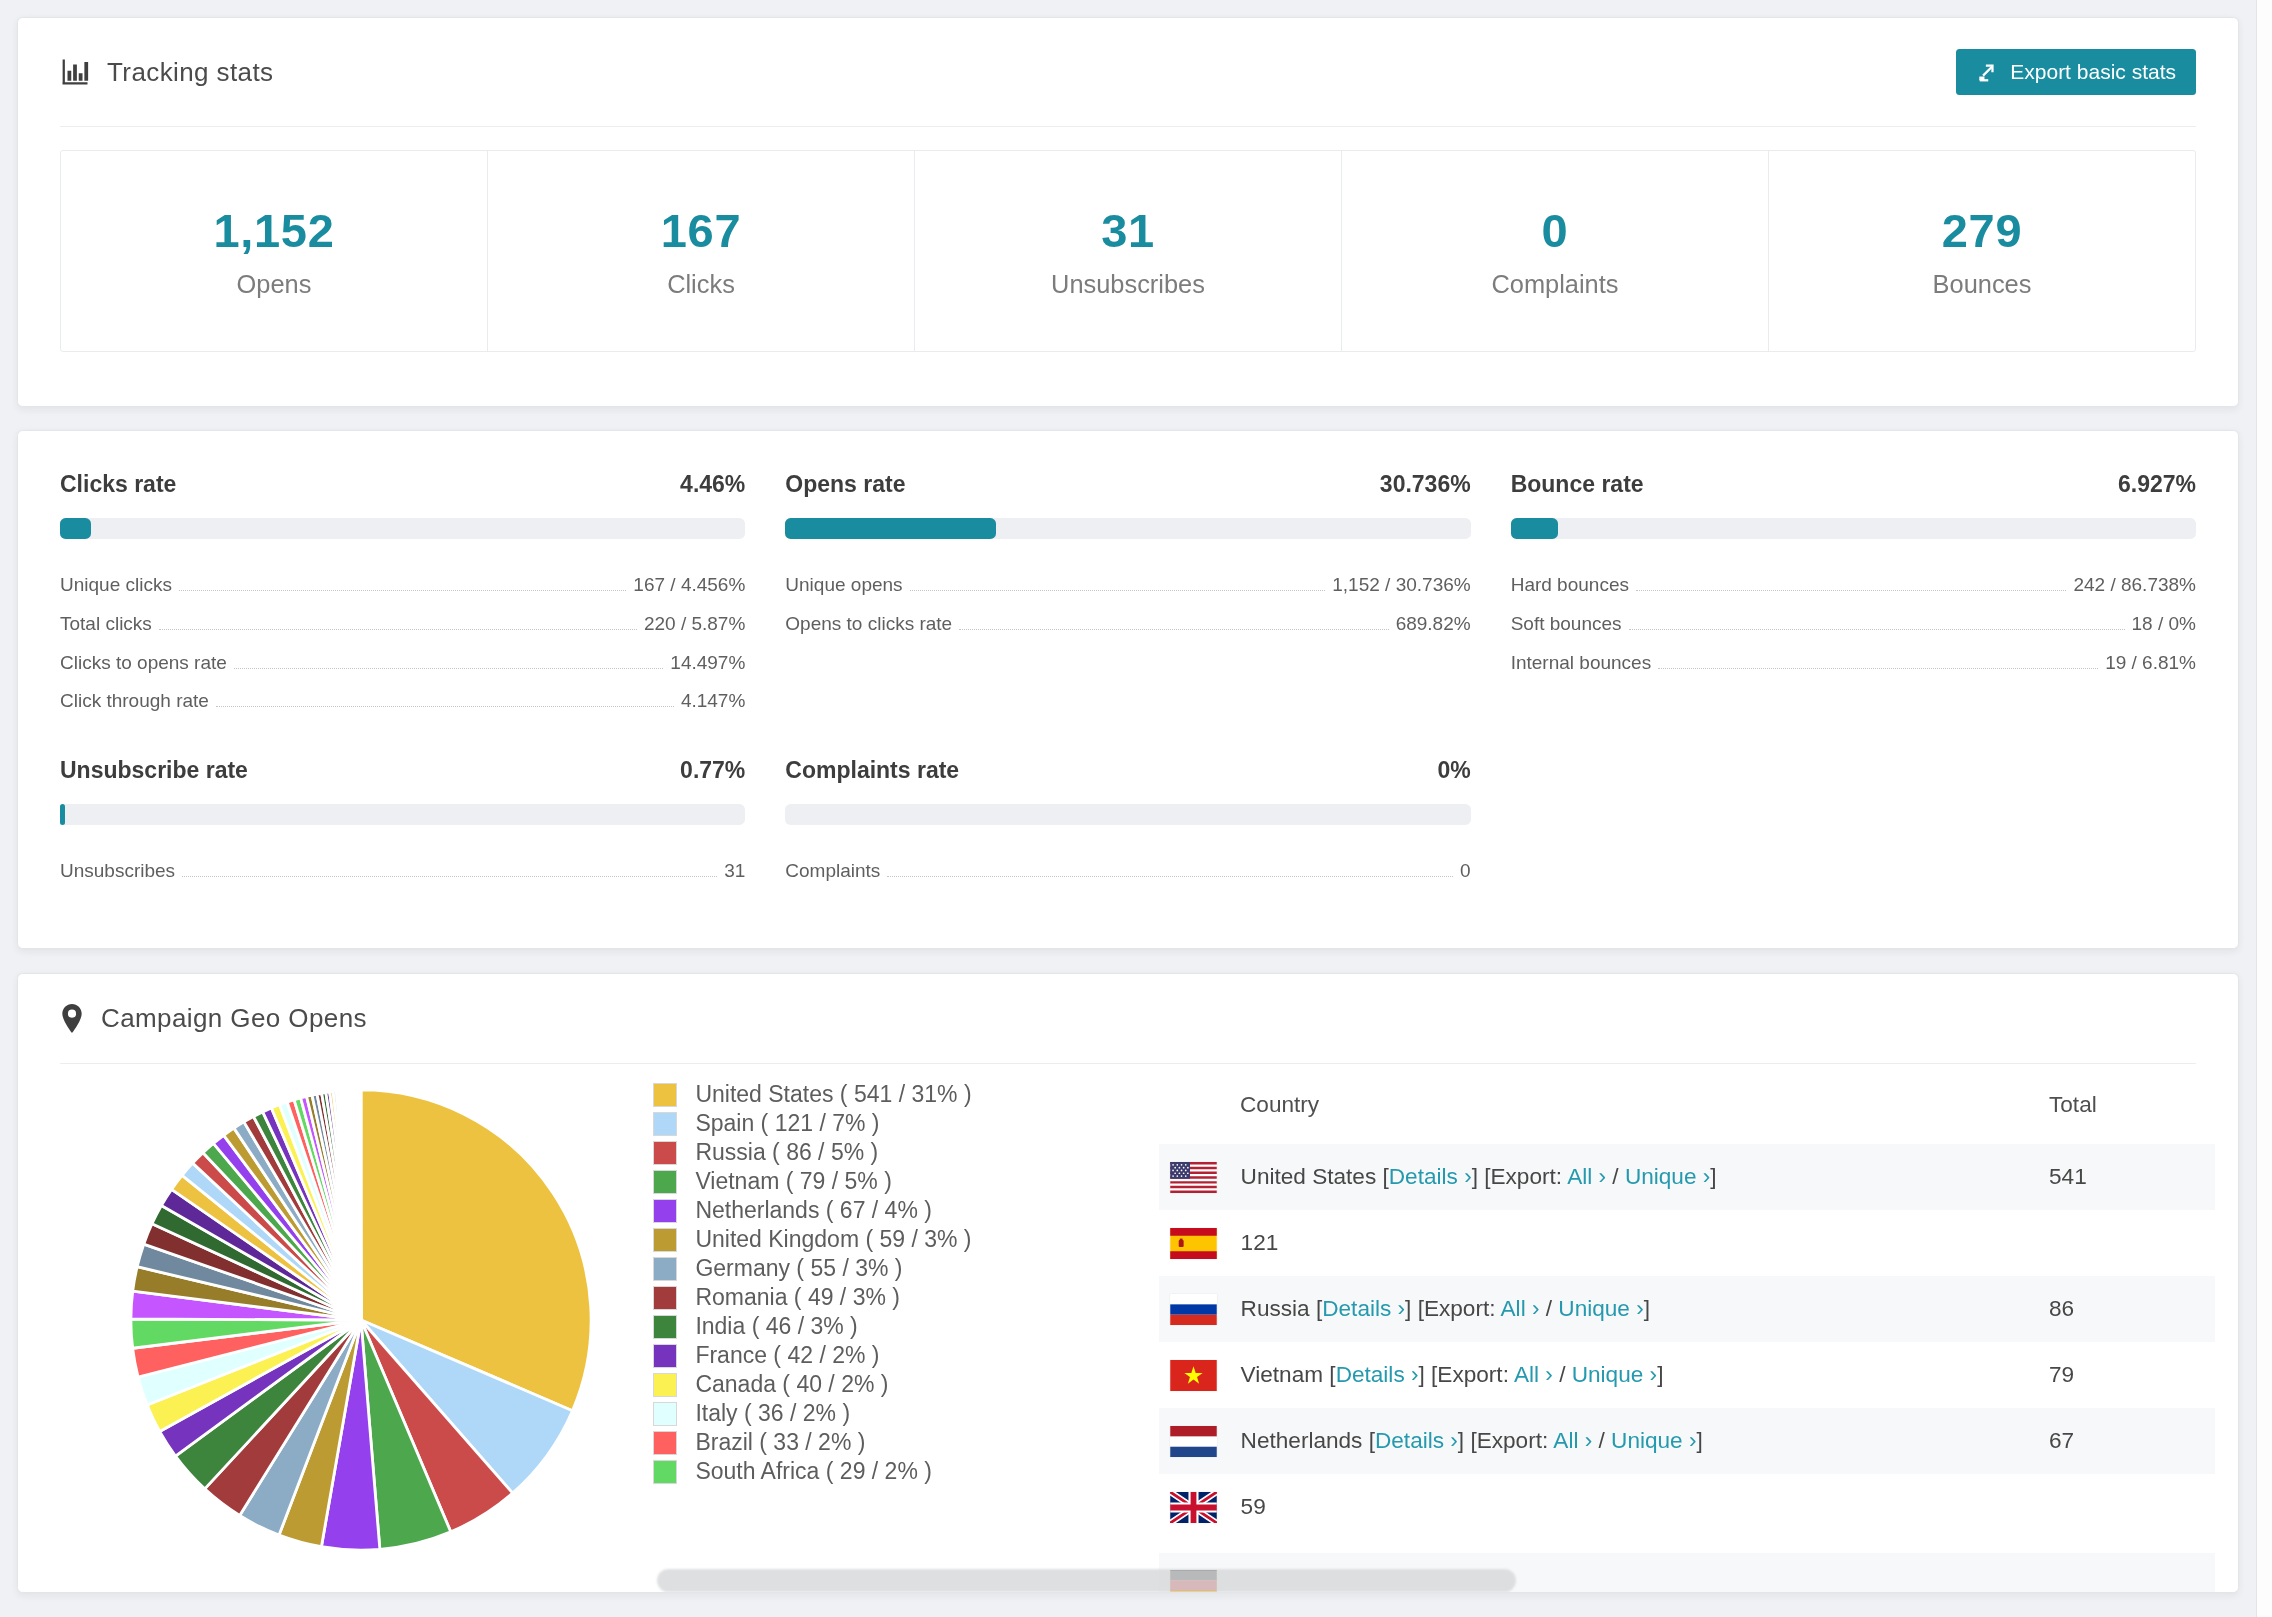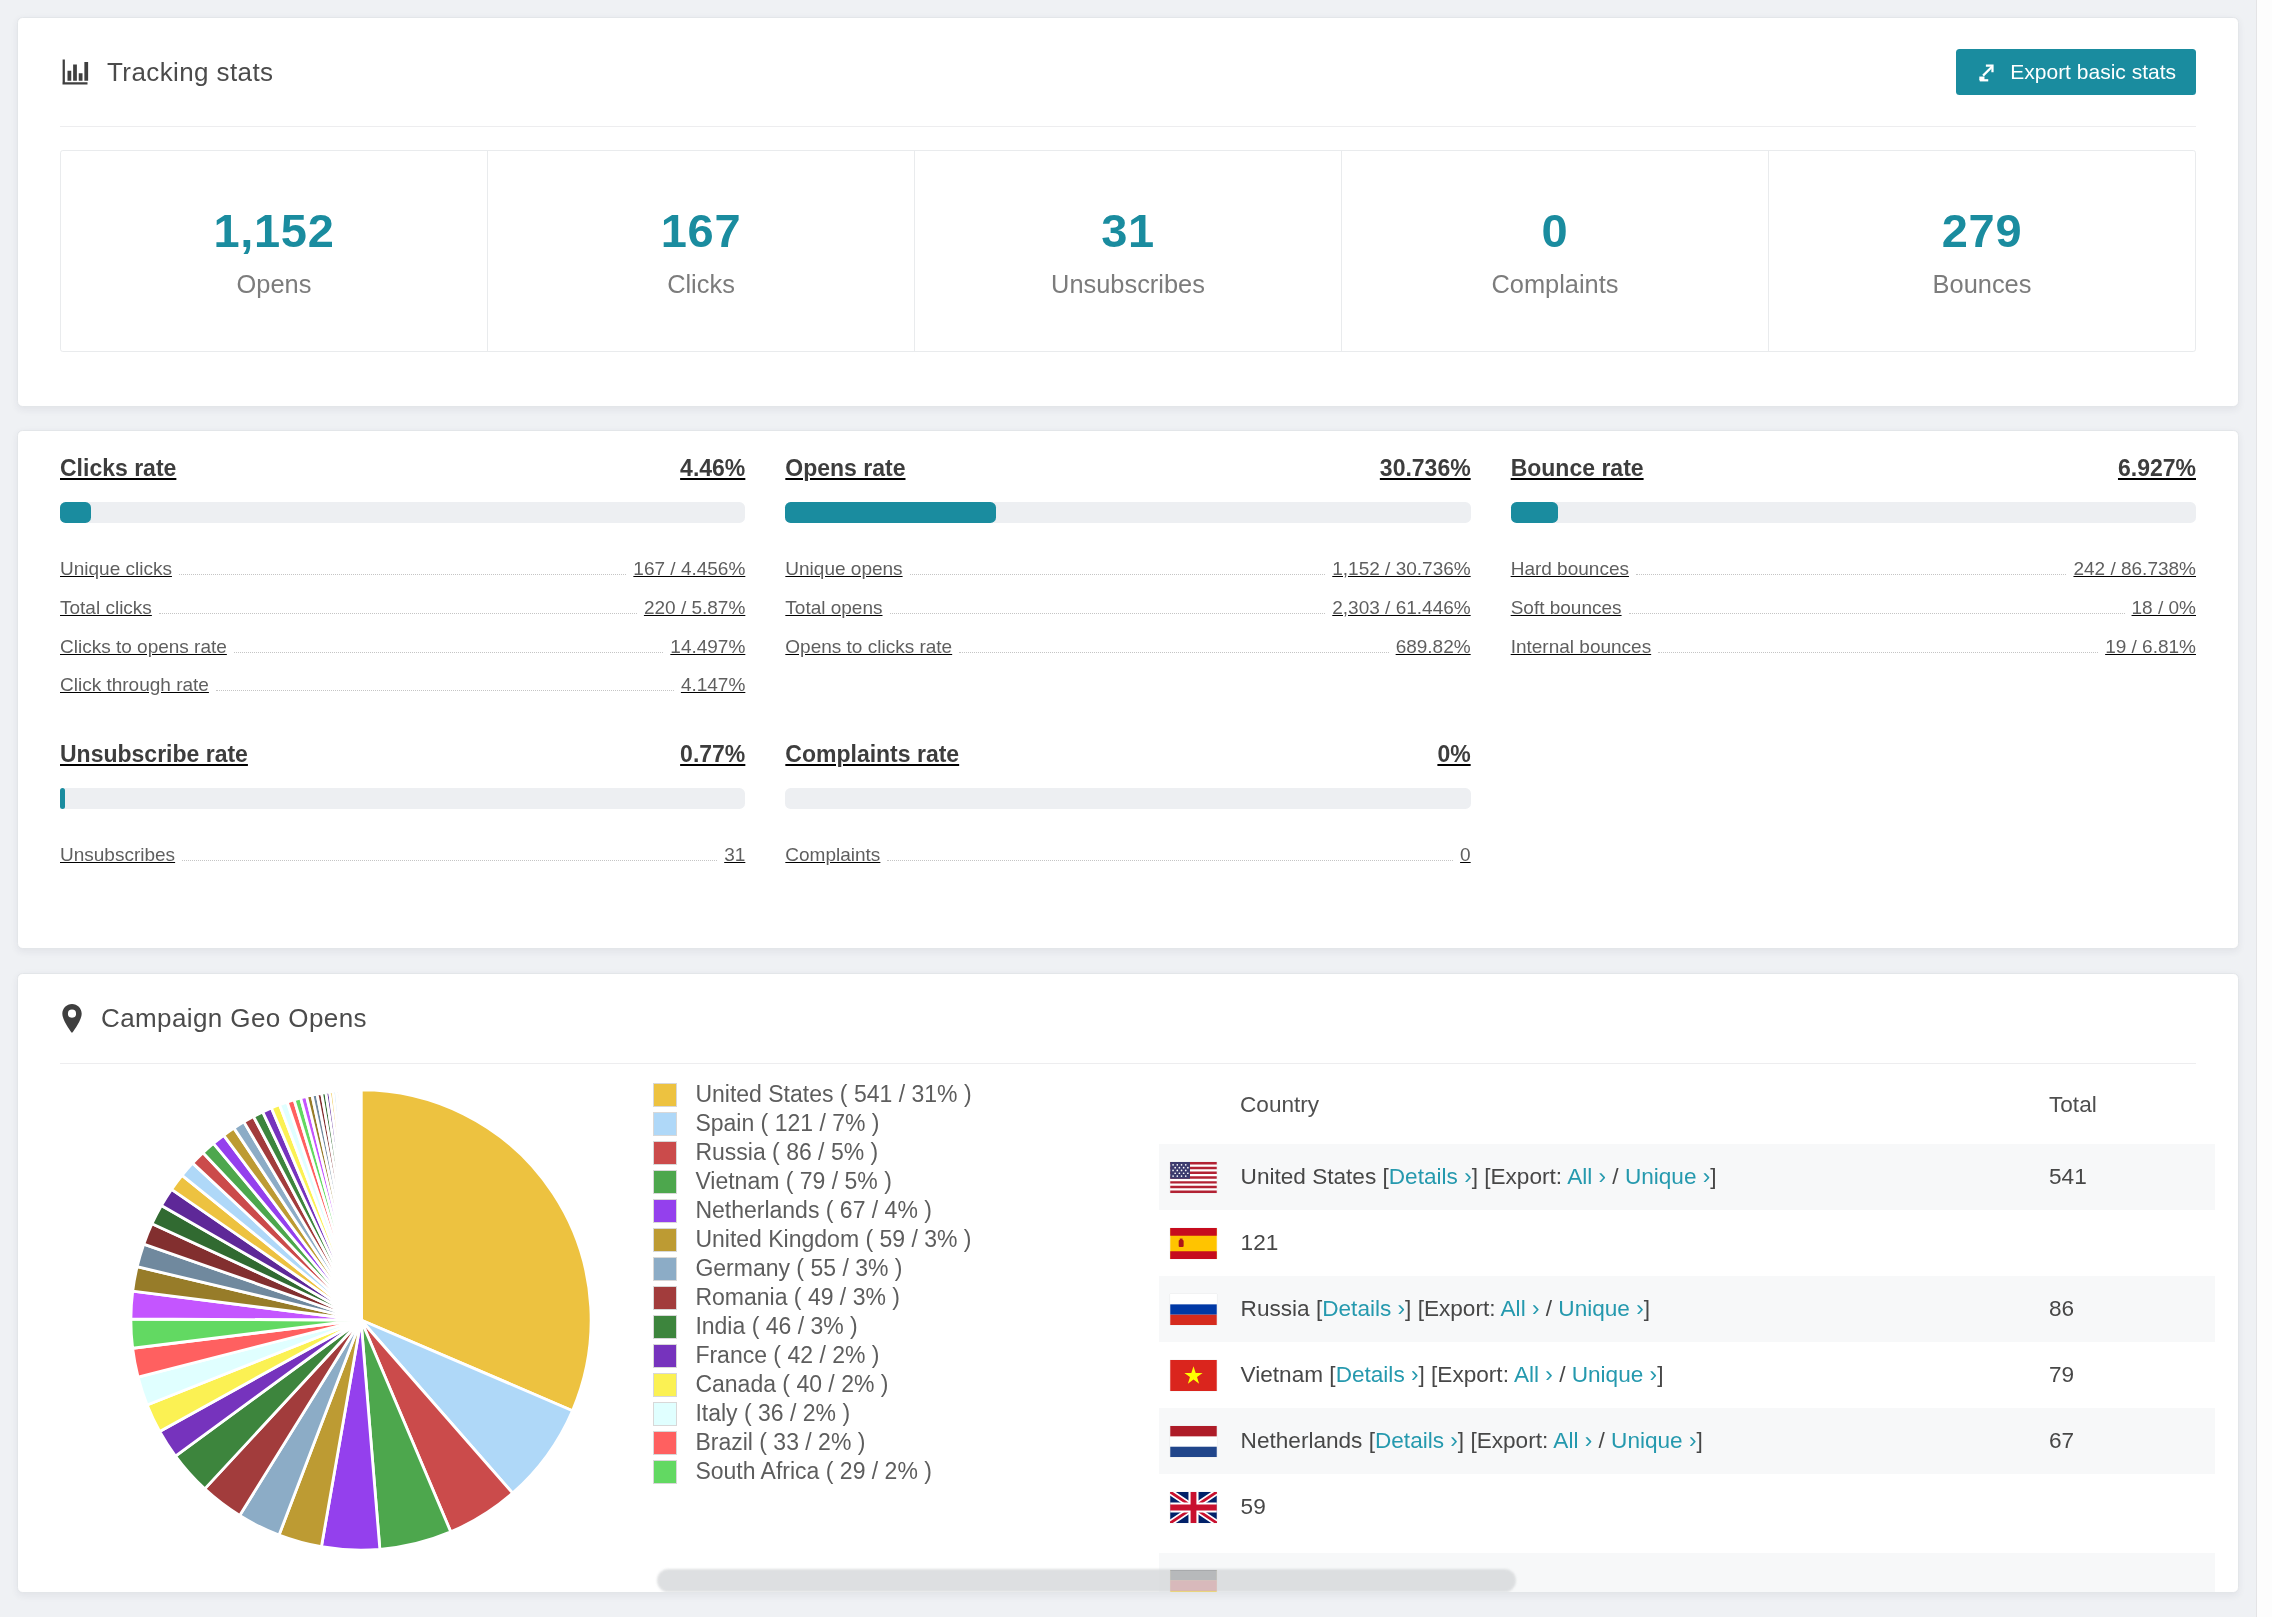--- a/index.html
+++ b/index.html
@@ -37,21 +37,21 @@
   .stats { display:flex; margin:23px 42px 0; height:202px;
            border:0.7px solid #e9ebed; border-radius:2.8px; background:#fff; }
   .stat { flex:1; display:flex; flex-direction:column; align-items:center;
           justify-content:center; border-right:0.7px solid #e9ebed; }
   .stat:last-child { border-right:none; }
   .stat .v { font-size:47px; font-weight:bold; color:#1a8c9f; letter-spacing:0.7px; }
   .stat .l { font-size:25.4px; color:#7c7c7c; margin-top:11.3px; }
 
   
   .rates-grid { display:grid; grid-template-columns:1fr 1fr 1fr;
-                column-gap:40px; row-gap:37px; padding:24px 42px 0;text-decoration:underline; }
+                column-gap:40px; row-gap:37px; padding:40px 42px 0; }
   .rate-hd { display:flex; justify-content:space-between; align-items:baseline;
              font-size:23px; font-weight:bold; color:#3d3d3d; margin-bottom:20px; }
   .bar { height:21px; background:#edeff2; border-radius:5.6px; margin-bottom:25.4px; }
   .fill { height:100%; background:#1a8c9f; border-radius:5.6px; min-width:0; }
   .rate-row { display:flex; align-items:flex-end; font-size:19px; color:#5f5f5f;
               padding:9.2px 0 6.4px; }
   .rate-row .leader { flex:1; border-bottom:1.4px dotted #c5c5c5; margin:0 7px 6.4px; }
   .rate-row .lbl, .rate-row .val { white-space:nowrap; padding-bottom:1.4px; }
 
   
@@ -168,25 +168,20 @@
         <span>30.736%</span>
       </div>
       <div class="bar">
           <div class="fill" style="width: 30.736%;"></div>
         </div>
       <div>
           <div class="rate-row">
             <span class="lbl">Unique opens</span>
             <span class="leader"></span>
             <span class="val">1,152 / 30.736%</span>
-          </div>
-          <div class="rate-row">
-            <span class="lbl">Total opens</span>
-            <span class="leader"></span>
-            <span class="val">2,303 / 61.446%</span>
           </div>
           <div class="rate-row">
             <span class="lbl">Opens to clicks rate</span>
             <span class="leader"></span>
             <span class="val">689.82%</span>
           </div>
         </div>
     </div>
     <div>
       <div class="rate-hd">

